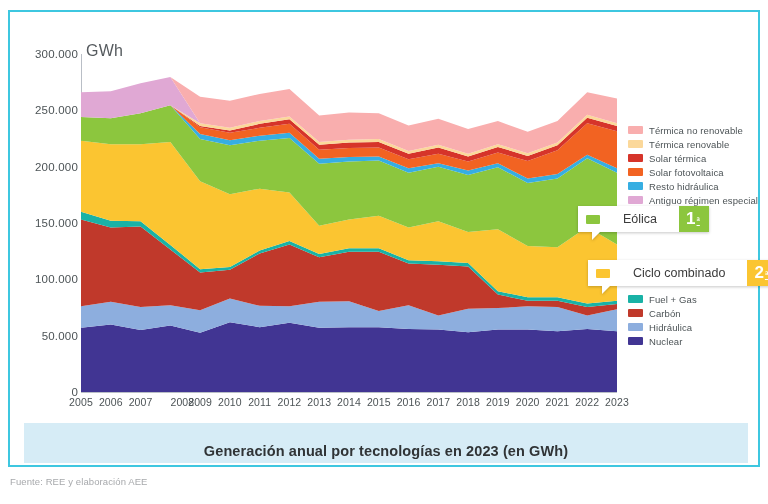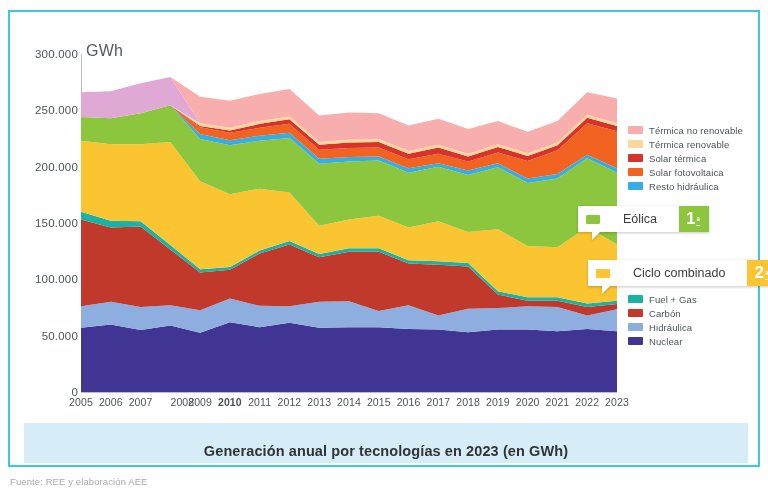--- a/index.html
+++ b/index.html
@@ -225,21 +225,21 @@
           <path d="M 0 38.30666666666667 L 29.777777777777775 37.18000000000001 L 59.55555555555555 29.29333333333335 L 89.33333333333333 23.096666666666692 L 119.1111111111111 69.28999999999996 L 148.88888888888889 73.79666666666668 L 178.66666666666666 67.03666666666669 L 208.44444444444446 62.53000000000003 L 238.2222222222222 87.88 L 268 85.62666666666667 L 297.77777777777777 85.06333333333333 L 327.5555555555556 96.89333333333332 L 357.3333333333333 90.69666666666666 L 387.1111111111111 99.71000000000001 L 416.8888888888889 90.13333333333335 L 446.6666666666667 99.14666666666668 L 476.4444444444444 88.44333333333336 L 506.22222222222223 60.84000000000003 L 536 69.28999999999996 L 536 69.28999999999996 L 506.22222222222223 60.84000000000003 L 476.4444444444444 88.44333333333336 L 446.6666666666667 99.14666666666668 L 416.8888888888889 90.13333333333335 L 387.1111111111111 99.71000000000001 L 357.3333333333333 90.69666666666666 L 327.5555555555556 96.89333333333332 L 297.77777777777777 85.06333333333333 L 268 85.62666666666667 L 238.2222222222222 87.88 L 208.44444444444446 62.53000000000003 L 178.66666666666666 67.03666666666669 L 148.88888888888889 73.79666666666668 L 119.1111111111111 69.28999999999996 L 89.33333333333333 51.26333333333332 L 59.55555555555555 59.150000000000034 L 29.777777777777775 64.21999999999997 L 0 63.093333333333305 Z" fill="#e0a8d4"></path>
           <path d="M 0 38.30666666666667 L 29.777777777777775 37.18000000000001 L 59.55555555555555 29.29333333333335 L 89.33333333333333 23.096666666666692 L 119.1111111111111 42.81333333333333 L 148.88888888888889 46.75666666666666 L 178.66666666666666 39.99666666666667 L 208.44444444444446 34.92666666666668 L 238.2222222222222 61.40333333333331 L 268 58.586666666666645 L 297.77777777777777 59.150000000000034 L 327.5555555555556 71.54333333333335 L 357.3333333333333 64.7833333333333 L 387.1111111111111 74.92333333333335 L 416.8888888888889 67.03666666666669 L 446.6666666666667 77.74000000000001 L 476.4444444444444 67.03666666666669 L 506.22222222222223 38.30666666666667 L 536 44.50333333333333 L 536 69.28999999999996 L 506.22222222222223 60.84000000000003 L 476.4444444444444 88.44333333333336 L 446.6666666666667 99.14666666666668 L 416.8888888888889 90.13333333333335 L 387.1111111111111 99.71000000000001 L 357.3333333333333 90.69666666666666 L 327.5555555555556 96.89333333333332 L 297.77777777777777 85.06333333333333 L 268 85.62666666666667 L 238.2222222222222 87.88 L 208.44444444444446 62.53000000000003 L 178.66666666666666 67.03666666666669 L 148.88888888888889 73.79666666666668 L 119.1111111111111 69.28999999999996 L 89.33333333333333 23.096666666666692 L 59.55555555555555 29.29333333333335 L 29.777777777777775 37.18000000000001 L 0 38.30666666666667 Z" fill="#f9aeae"></path>
         </svg>
 
       <div class="xticks" id="xticks">
           <div class="xtick" style="left: 0px;">2005</div>
           <div class="xtick" style="left: 29.7778px;">2006</div>
           <div class="xtick" style="left: 59.5556px;">2007</div>
           <div class="xtick" style="left: 89.3333px; margin-left: 12px;">2008</div>
           <div class="xtick" style="left: 119.111px;">2009</div>
-          <div class="xtick" style="left: 148.889px; font-weight: bold;">2010</div>
+          <div class="xtick" style="left: 148.889px;">2010</div>
           <div class="xtick" style="left: 178.667px;">2011</div>
           <div class="xtick" style="left: 208.444px;">2012</div>
           <div class="xtick" style="left: 238.222px;">2013</div>
           <div class="xtick" style="left: 268px;">2014</div>
           <div class="xtick" style="left: 297.778px;">2015</div>
           <div class="xtick" style="left: 327.556px;">2016</div>
           <div class="xtick" style="left: 357.333px;">2017</div>
           <div class="xtick" style="left: 387.111px;">2018</div>
           <div class="xtick" style="left: 416.889px;">2019</div>
           <div class="xtick" style="left: 446.667px;">2020</div>
@@ -263,20 +263,24 @@
           <span class="legend-text">Solar térmica</span>
         </div>
         <div class="legend-row">
           <span class="legend-swatch" style="background: rgb(242, 99, 34);"></span>
           <span class="legend-text">Solar fotovoltaica</span>
         </div>
         <div class="legend-row">
           <span class="legend-swatch" style="background: rgb(54, 174, 226);"></span>
           <span class="legend-text">Resto hidráulica</span>
         </div>
+        <div class="legend-row">
+          <span class="legend-swatch" style="background: rgb(224, 168, 212);"></span>
+          <span class="legend-text">Antiguo régimen especial</span>
+        </div>
       </div>
     <div class="legend legend-bot" id="legend-bottom">
         <div class="legend-row">
           <span class="legend-swatch" style="background: rgb(25, 178, 166);"></span>
           <span class="legend-text">Fuel + Gas</span>
         </div>
         <div class="legend-row">
           <span class="legend-swatch" style="background: rgb(192, 57, 43);"></span>
           <span class="legend-text">Carbón</span>
         </div>

